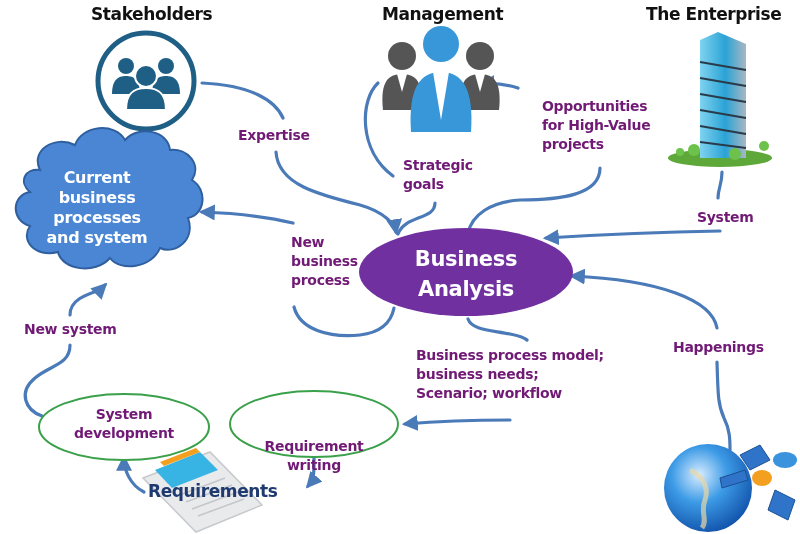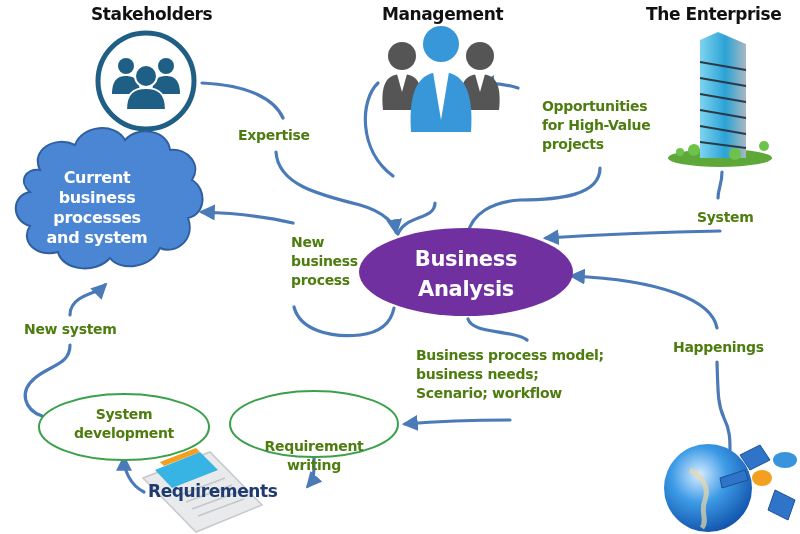--- a/index.html
+++ b/index.html
@@ -1,19 +1,19 @@
 <!DOCTYPE html>
 <html><head>
   <meta charset="utf-8">
   <style>
     html, body { margin: 0; padding: 0; background: #ffffff; }
     body { width: 800px; height: 534px; overflow: hidden; position: relative;
            font-family: "Liberation Sans", "DejaVu Sans", sans-serif; }
     #stage { position: absolute; left: 0; top: 0; width: 800px; height: 534px; }
-    .lbl { position: absolute; color: #4d7c0f; font-weight: bold; font-size: 14px; line-height: 19px;
+    .lbl { position: absolute; color: #701a75; font-weight: bold; font-size: 14px; line-height: 19px;
            font-family: "DejaVu Sans", "Liberation Sans", sans-serif; letter-spacing: -0.3px; white-space: pre; }
     .title { position: absolute; color: #111111; font-weight: bold; font-size: 17px;
              font-family: "DejaVu Sans", "Liberation Sans", sans-serif; letter-spacing: -0.4px; white-space: nowrap; }
     .center { text-align: center; }
     .ba-text { position: absolute; color: #ffffff; font-weight: bold; font-size: 21px; line-height: 30px;
                font-family: "DejaVu Sans", "Liberation Sans", sans-serif; text-align: center; white-space: pre; letter-spacing: -0.3px; }
     .cloud-text { position: absolute; color: #ffffff; font-weight: bold; font-size: 16px; line-height: 20px;
                   font-family: "DejaVu Sans", "Liberation Sans", sans-serif; text-align: center; white-space: pre; letter-spacing: -0.3px; }
     .req-text { position: absolute; color: #1f3a6e; font-weight: bold; font-size: 17px;
                 font-family: "DejaVu Sans", "Liberation Sans", sans-serif; letter-spacing: -0.4px; white-space: nowrap; }
@@ -155,20 +155,22 @@
 business
 processes
 and system</div>
   <div class="lbl center" style="left:64px; top:405px; width:120px;">System
 development</div>
   <div class="lbl center" style="left:250px; top:405px; width:128px;margin-top:32px;">Requirement
 writing</div>
   <div class="req-text" style="left:148px; top:481px;">Requirements</div>
 
   <div class="lbl" style="left:238px; top:126px;">Expertise</div>
+  <div class="lbl" style="left:403px; top:156px;">Strategic
+goals</div>
   <div class="lbl" style="left:542px; top:97px;">Opportunities
 for High-Value
 projects</div>
   <div class="lbl" style="left:697px; top:208px;">System</div>
   <div class="lbl" style="left:252px; top:233px;margin-left:39px;">New
 business
 process</div>
   <div class="lbl" style="left:24px; top:320px;">New system</div>
   <div class="lbl" style="left:416px; top:346px;">Business process model;
 business needs;

